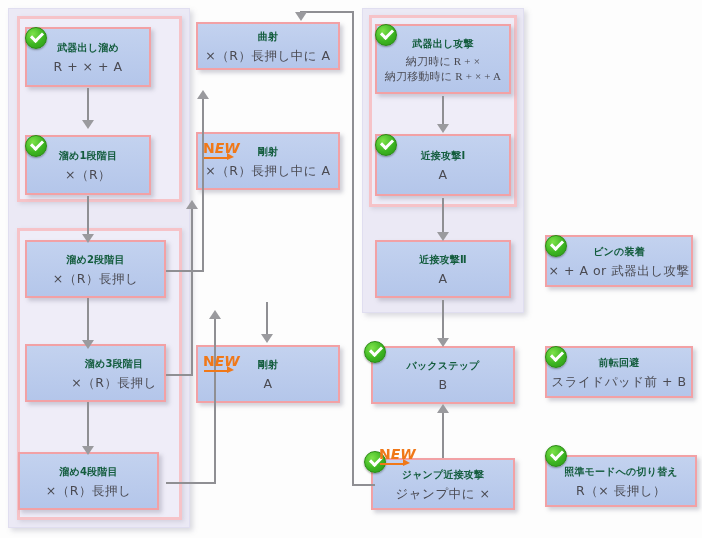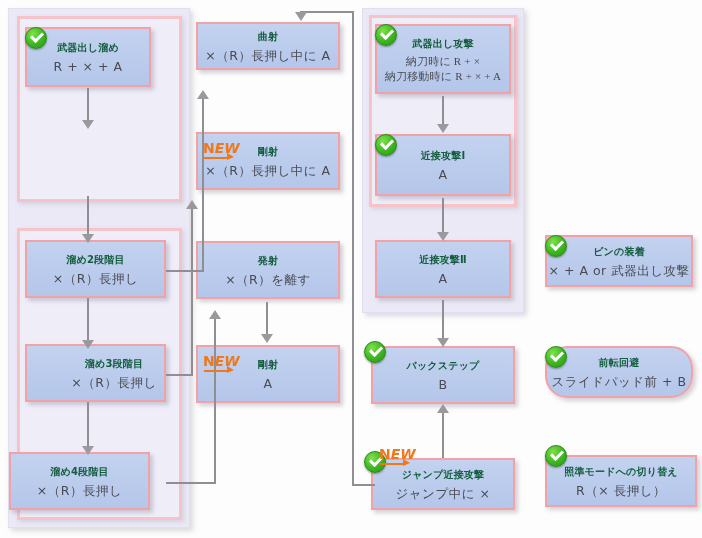--- a/index.html
+++ b/index.html
@@ -193,55 +193,56 @@
   <div class="ln v" style="left:352px; top:11px; height:475px;"></div>
   <div class="ln h" style="left:300px; top:11px; width:54px;"></div>
   <div class="arw down" style="left:295px; top:12px;"></div>
 
   <div class="node" style="left:25px; top:27px; width:126px; height:60px;">
     <div class="check" style="left:-2px; top:-2px;"></div>
     <div class="title">武器出し溜め</div>
     <div class="sub">R + × + A</div>
   </div>
 
+  <div class="node" style="left:25px; top:135px; width:126px; height:60px;">
+    <div class="check" style="left:-2px; top:-2px;"></div>
+    <div class="title">溜め1段階目</div>
+    <div class="sub">×（R）</div>
+  </div>
 
   <div class="node" style="left:25px; top:240px; width:141px; height:58px;">
     <div class="title">溜め2段階目</div>
     <div class="sub">×（R）長押し</div>
   </div>
 
   <div class="node" style="left:25px; top:344px; width:141px; height:58px;padding-left:41px;">
     <div class="title">溜め3段階目</div>
     <div class="sub">×（R）長押し</div>
   </div>
 
-  <div class="node" style="left:9px; top:452px; width:141px; height:58px;">
+  <div class="node" style="left:18px; top:452px; width:141px; height:58px;">
     <div class="title">溜め4段階目</div>
     <div class="sub">×（R）長押し</div>
   </div>
 
   <div class="node" style="left:196px; top:22px; width:144px; height:48px;">
     <div class="title">曲射</div>
     <div class="sub">×（R）長押し中に A</div>
   </div>
 
   <div class="node" style="left:196px; top:132px; width:144px; height:58px;">
     <div class="newbadge" style="left:5px; top:6px;">
       <span class="n1">N</span><span class="n2">EW</span>
       <span class="bar"></span>
       <span class="tri"></span>
     </div>
     <div class="title">剛射</div>
     <div class="sub">×（R）長押し中に A</div>
   </div>
 
-  <div class="node" style="left:196px; top:241px; width:144px; height:58px;">
-    <div class="title">発射</div>
-    <div class="sub">×（R）を離す</div>
-  </div>
 
   <div class="node" style="left:196px; top:345px; width:144px; height:58px;">
     <div class="newbadge" style="left:5px; top:6px;">
       <span class="n1">N</span><span class="n2">EW</span>
       <span class="bar"></span>
       <span class="tri"></span>
     </div>
     <div class="title">剛射</div>
     <div class="sub">A</div>
   </div>
@@ -280,21 +281,21 @@
     <div class="title">ジャンプ近接攻撃</div>
     <div class="sub">ジャンプ中に ×</div>
   </div>
 
   <div class="node" style="left:545px; top:235px; width:148px; height:52px;">
     <div class="check" style="left:-2px; top:-2px;"></div>
     <div class="title">ビンの装着</div>
     <div class="sub">× + A or 武器出し攻撃</div>
   </div>
 
-  <div class="node" style="left:545px; top:346px; width:148px; height:52px;border-radius:22px;">
+  <div class="node" style="left:545px; top:346px; width:148px; height:52px;">
     <div class="check" style="left:-2px; top:-2px;"></div>
     <div class="title">前転回避</div>
     <div class="sub">スライドパッド前 + B</div>
   </div>
 
   <div class="node" style="left:545px; top:455px; width:152px; height:52px;">
     <div class="check" style="left:-2px; top:-12px;"></div>
     <div class="title">照準モードへの切り替え</div>
     <div class="sub">R（× 長押し）</div>
   </div>

